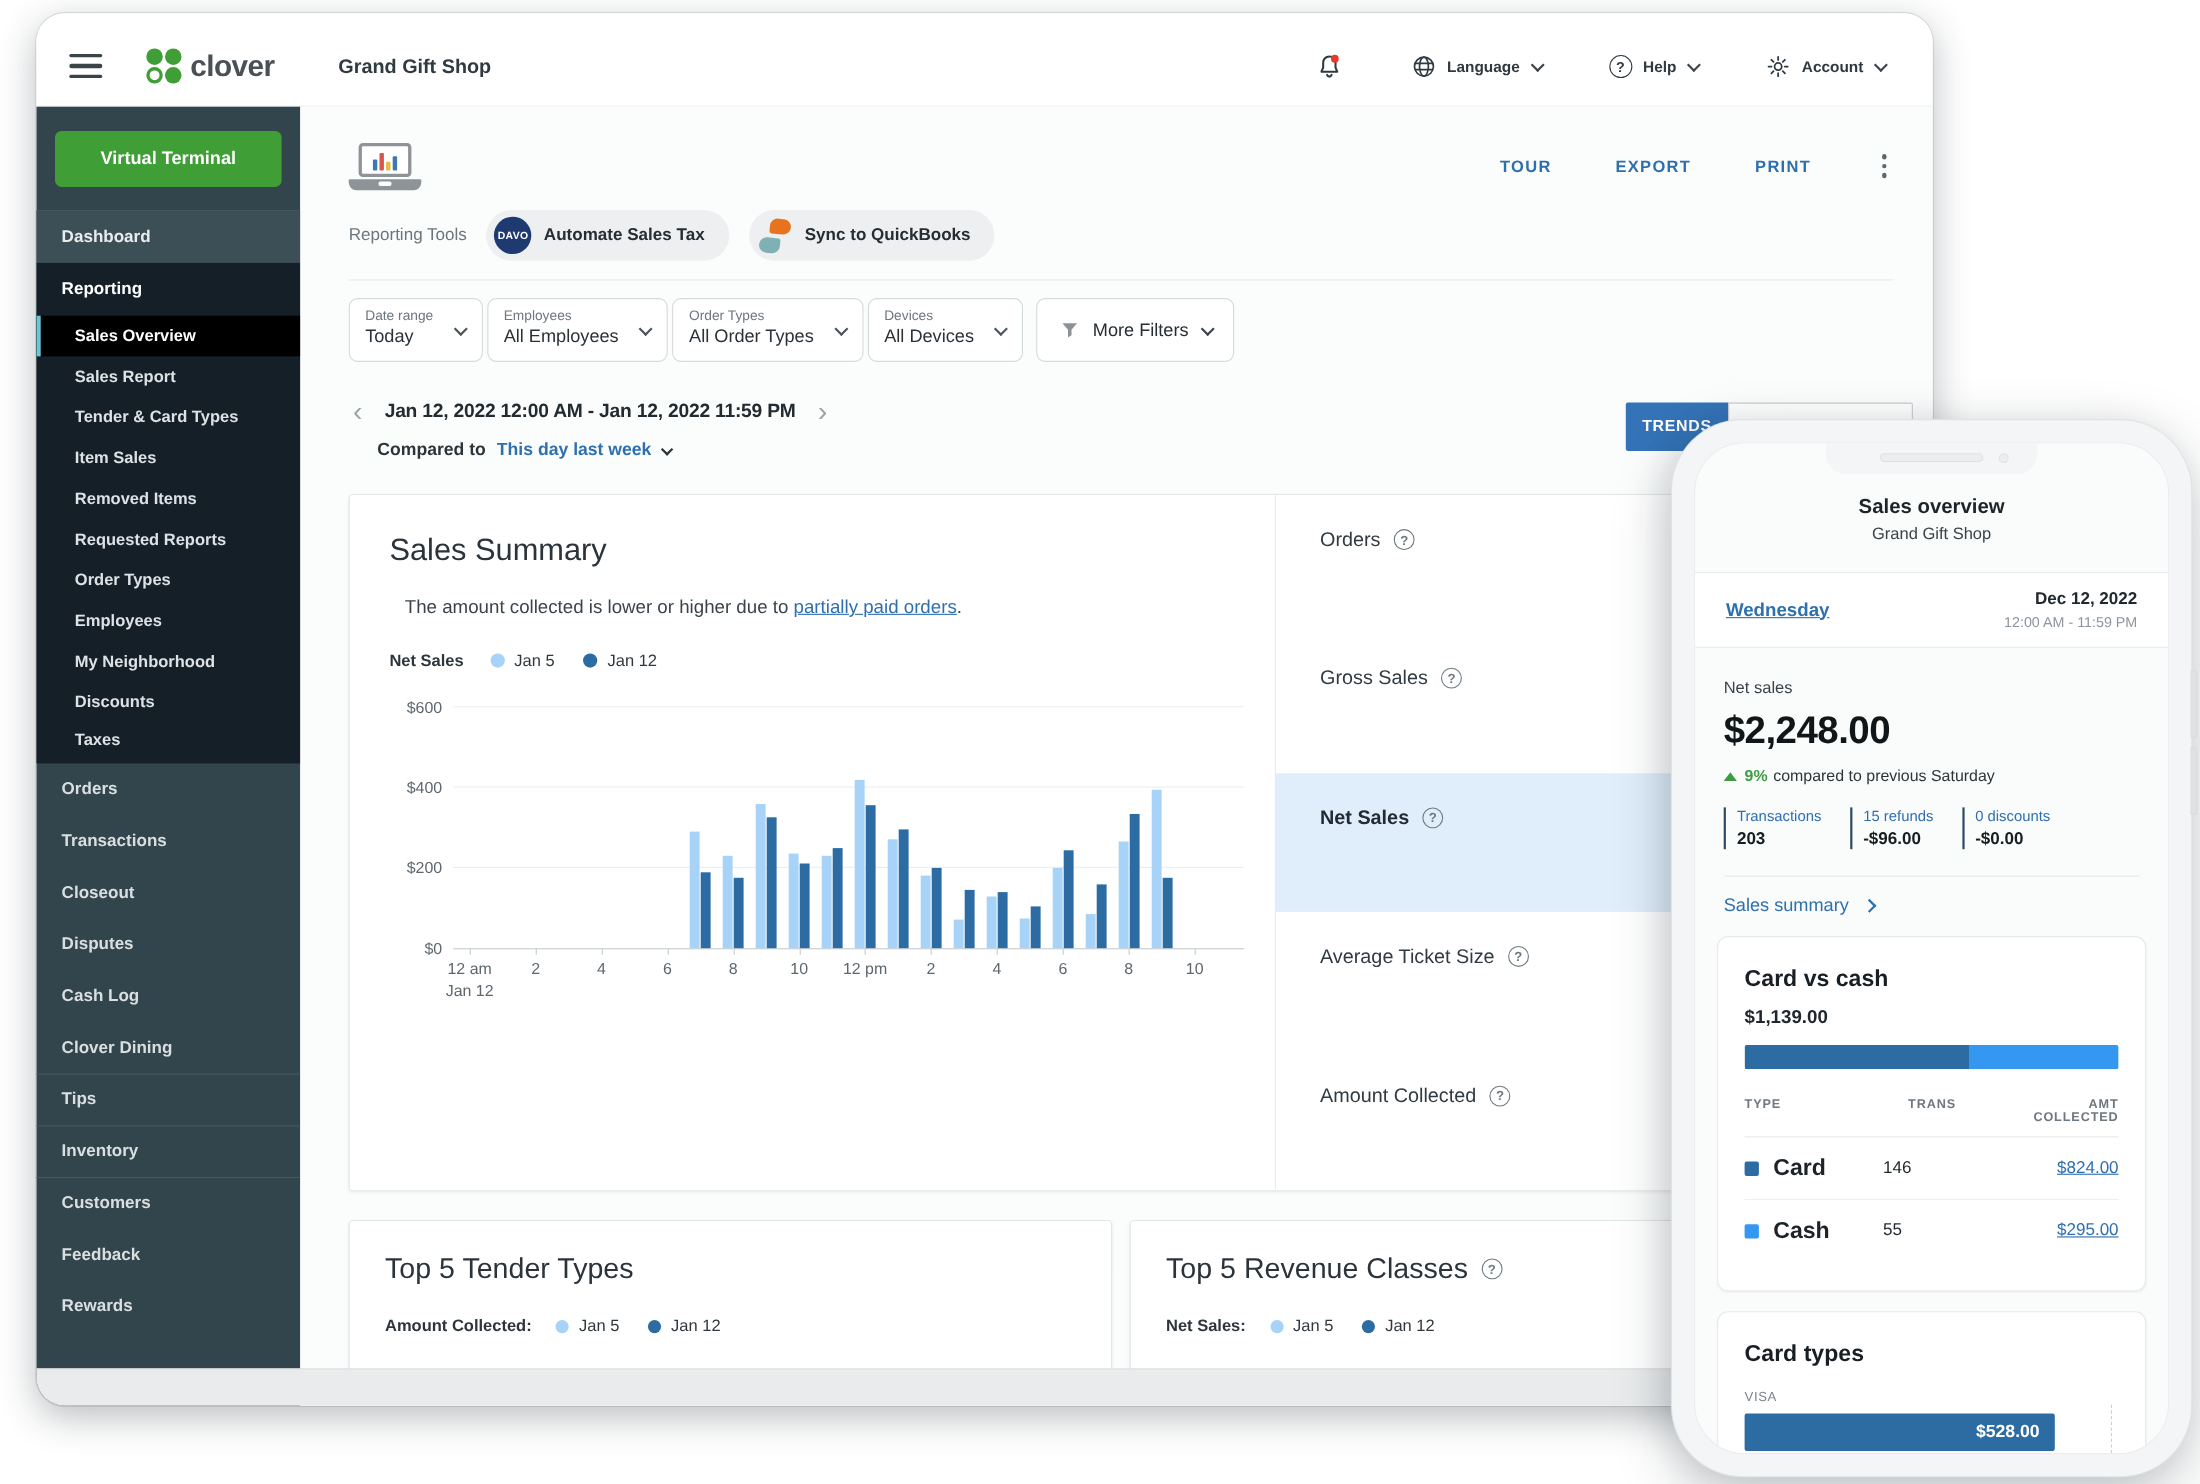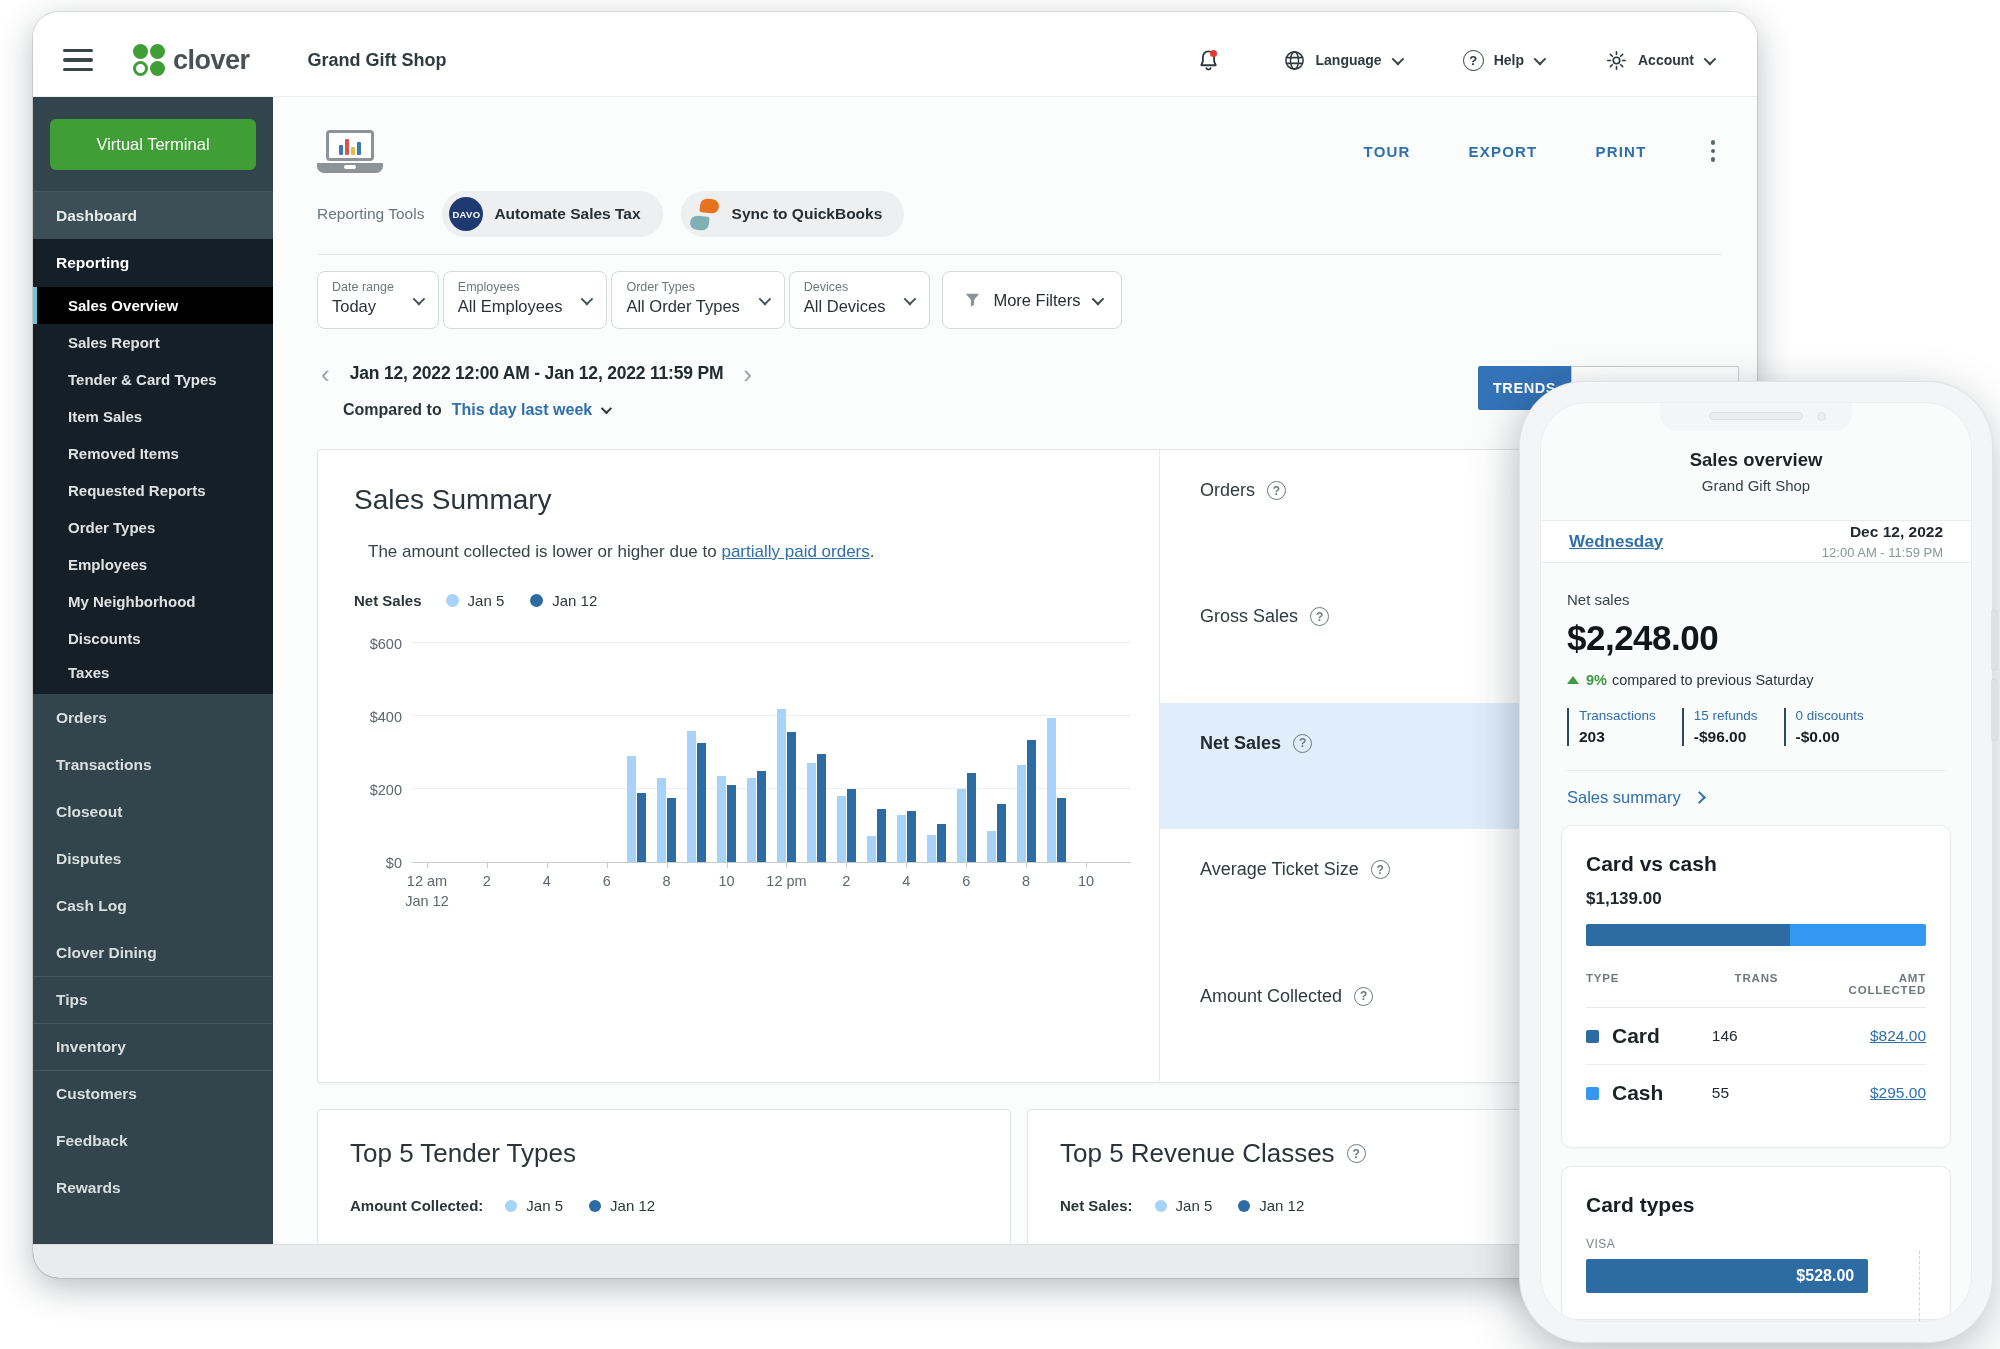--- a/index.html
+++ b/index.html
@@ -23,21 +23,21 @@
   .merchant { margin-left:58px; font-size:18px; font-weight:600; color:#2f3b40; }
   .topbar-right { margin-left:auto; display:flex; align-items:center; gap:62px; }
   .top-item { display:flex; align-items:center; gap:10px; font-size:14px; font-weight:600; color:#2f3a40; cursor:pointer; }
   .chev { width:9px; height:9px; border-right:2px solid #3b4449; border-bottom:2px solid #3b4449; transform:rotate(45deg) translateY(-2px); }
   .qmark { width:21px; height:21px; border:1.8px solid #2f3a40; border-radius:50%; display:inline-flex; align-items:center; justify-content:center; color:#2f3a40; font-size:13px; font-weight:700; }
   .qmark::after { content:"?"; }
 
   
   .sidebar { position:absolute; left:0; top:85px; bottom:0; width:240px; background:#32444c; color:#d6dcde; }
   .vt-btn { margin:22px 17px 0; height:51px; background:#3f9e35; border-radius:6px; display:flex; align-items:center; justify-content:center;
-    color:#fff; font-size:16.5px; font-weight:400; cursor:pointer; }
+    color:#fff; font-size:16.5px; font-weight:700; cursor:pointer; }
   .side-sep { margin-top:21px; border-top:1px solid #465860; }
   .side-item { height:47px; display:flex; align-items:center; padding-left:23px; font-size:15.5px; font-weight:600; color:#d9dfe1; cursor:pointer; }
   .side-item.dash { background:#3c4e56; color:#e8eceD; }
   .reporting-block { background:#151f28; }
   .reporting-head { height:48px; display:flex; align-items:center; padding-left:23px; font-size:15.5px; font-weight:700; color:#fff; cursor:pointer; }
   .sub-item { height:37px; display:flex; align-items:center; padding-left:35px; font-size:15px; font-weight:600; color:#dde2e4; cursor:pointer; }
   .sub-item.active { background:#000; color:#fff; font-weight:700; border-left:4px solid #67c8d8; padding-left:31px; }
   .side-item.grp { border-top:1px solid #465860; }
 
   
@@ -133,21 +133,21 @@
   .side-btn { position:absolute; right:-5px; width:5px; background:#dfe1e3; border-radius:0 3px 3px 0; box-shadow:0 0 0 .5px #cfd2d4; }
   .phone-screen { position:absolute; left:20px; top:20px; right:20px; bottom:20px; background:#fafbfb; border-radius:46px; overflow:hidden; border:1px solid #ededef; }
   .notch { position:absolute; top:0; left:50%; transform:translateX(-50%); width:192px; height:28px; background:#f4f5f7; border-radius:0 0 18px 18px; z-index:3; }
   .speaker { position:absolute; top:9px; left:50%; transform:translateX(-50%); width:94px; height:8px; border-radius:5px; background:#eceded; border:1px solid #e0e1e3; }
   .camera { position:absolute; top:9px; right:26px; width:9px; height:9px; border-radius:50%; background:#eceded; border:1px solid #e0e1e3; }
 
   .ph-content { position:absolute; inset:0; padding:0 26px; }
   .ph-header { margin-top:46px; text-align:center; }
   .ph-title { font-size:18.5px; font-weight:700; color:#1d2428; }
   .ph-sub { margin-top:6px; font-size:15px; color:#394247; }
-  .ph-dayrow { margin:26px -26px 0; background:#fff; border-top:1px solid #e9ebec; border-bottom:1px solid #e9ebec; padding:2px 28px; display:flex; align-items:center; justify-content:space-between; }
+  .ph-dayrow { margin:26px -26px 0; background:#fff; border-top:1px solid #e9ebec; border-bottom:1px solid #e9ebec; padding:15px 28px; display:flex; align-items:center; justify-content:space-between; }
   .ph-day { font-size:17px; font-weight:700; color:#2e6fae; text-decoration:underline; cursor:pointer; }
   .ph-date { font-size:15.5px; font-weight:700; color:#1f282c; text-align:right; }
   .ph-time { font-size:13px; color:#8b959b; text-align:right; margin-top:4px; }
   .ph-net { margin-top:28px; }
   .ph-net-label { font-size:15px; color:#39424 7; color:#39424a; }
   .ph-net-value { margin-top:10px; font-size:35px; font-weight:700; color:#111719; letter-spacing:-.5px; }
   .ph-trend { margin-top:14px; font-size:14.5px; color:#2c353a; display:flex; align-items:center; }
   .tri-up { width:0; height:0; border-left:6px solid transparent; border-right:6px solid transparent; border-bottom:8px solid #3d9b43; margin-right:7px; }
   .ph-trend .pct { color:#3d9b43; font-weight:600; margin-right:5px; }
   .ph-stats { margin-top:20px; display:flex; }

